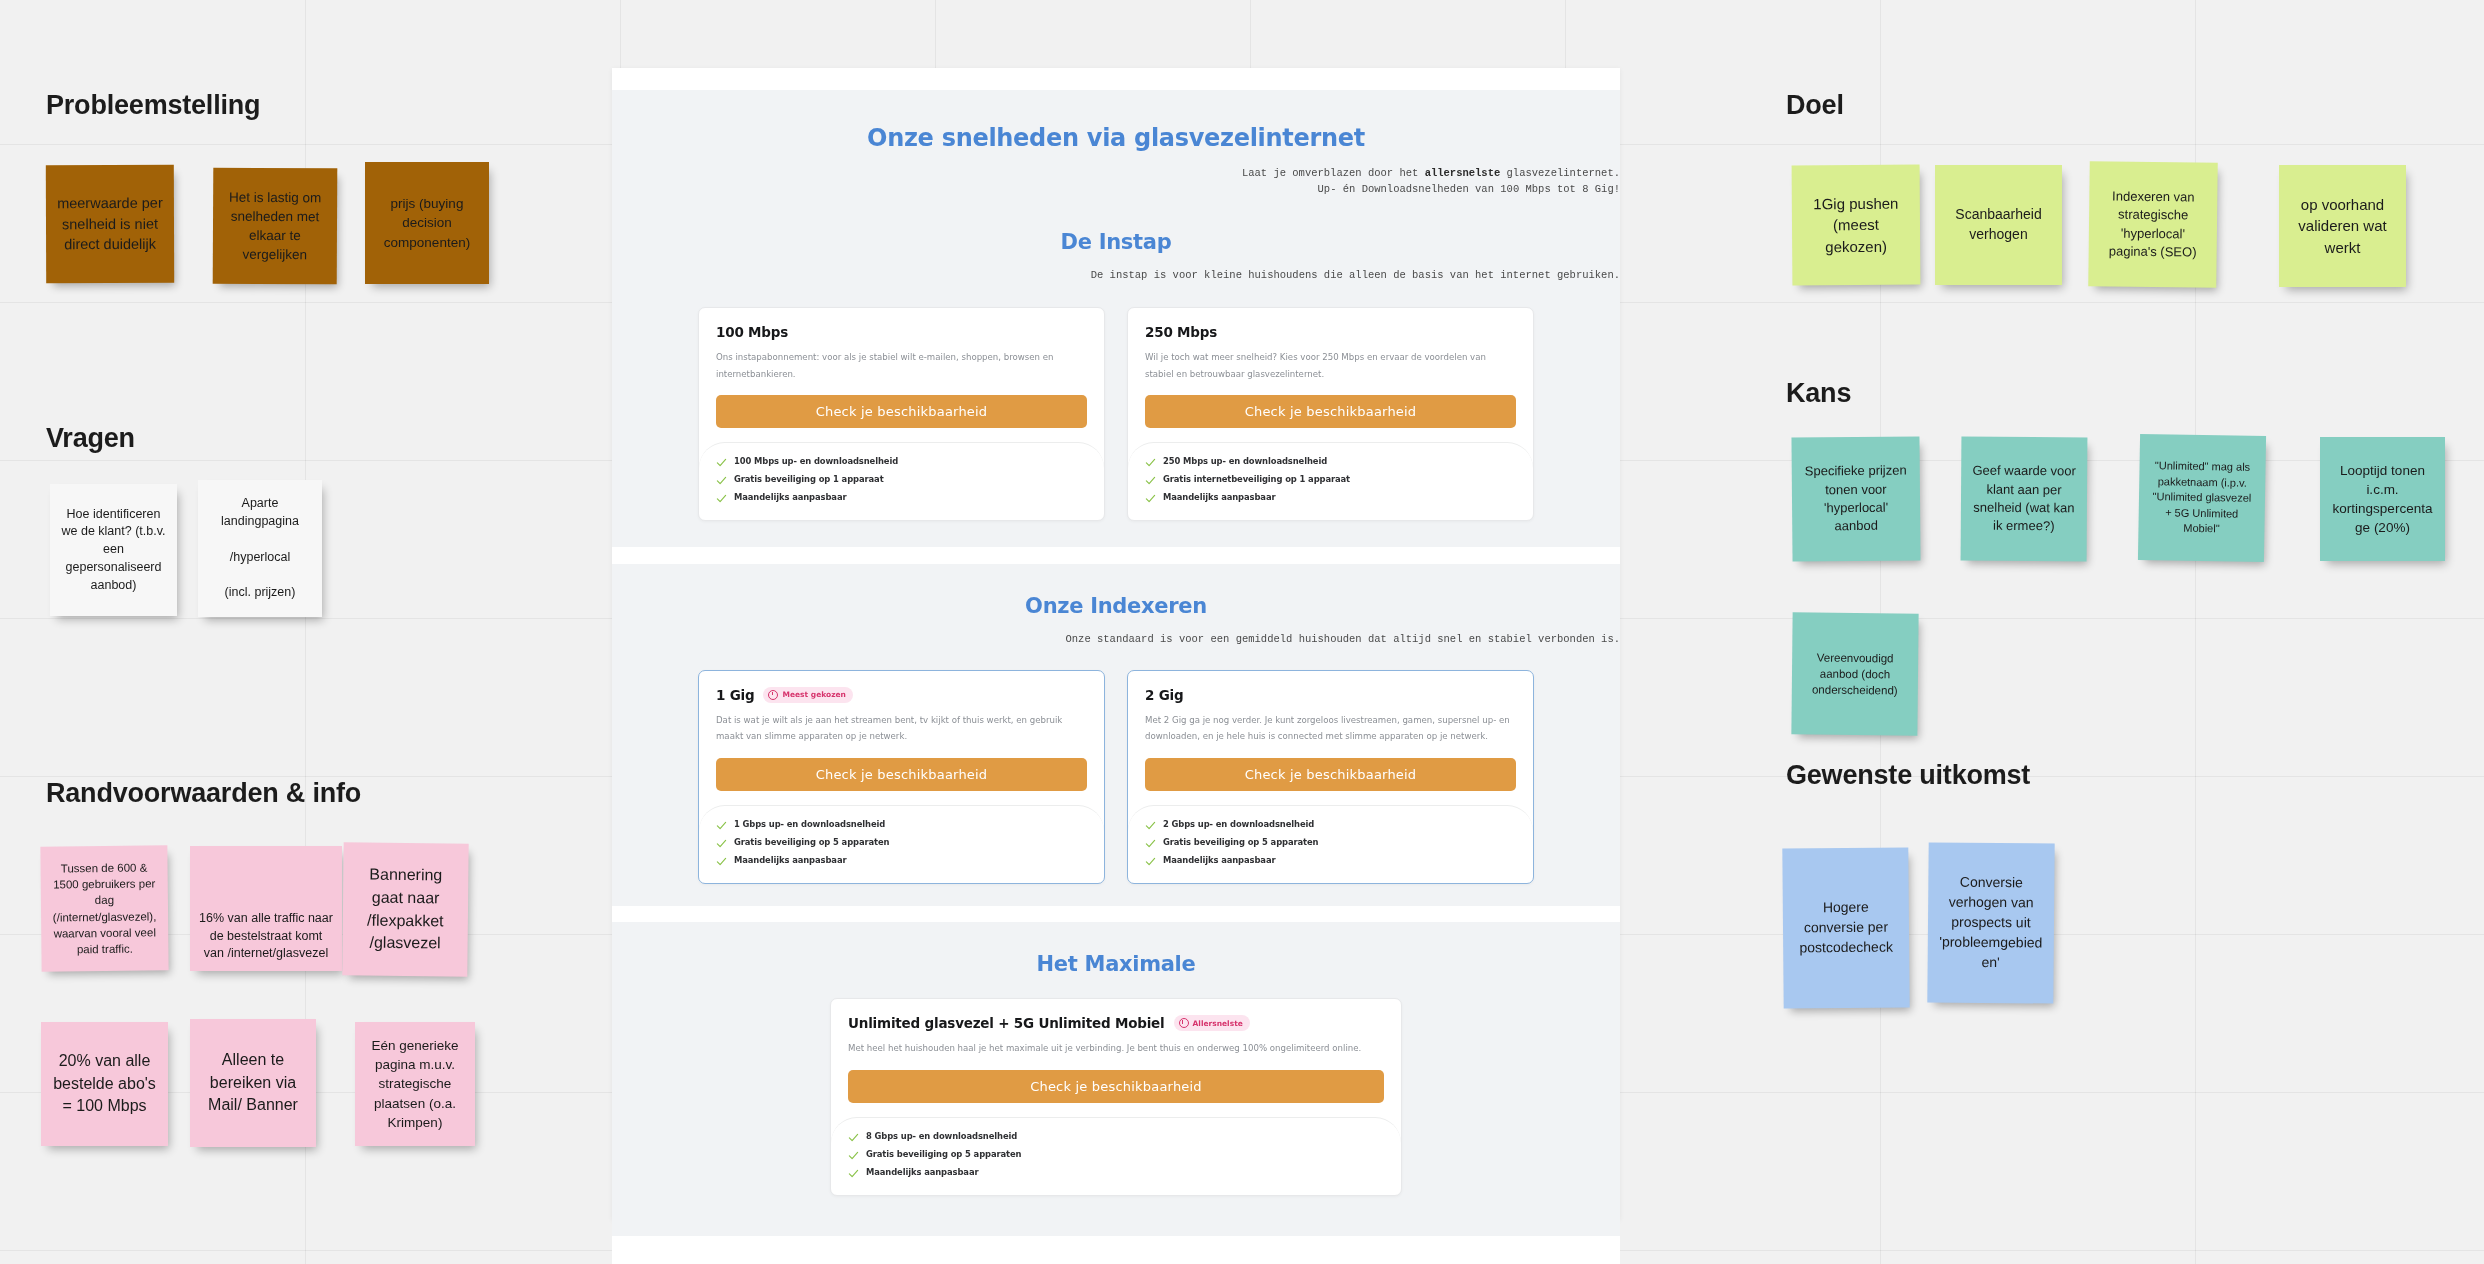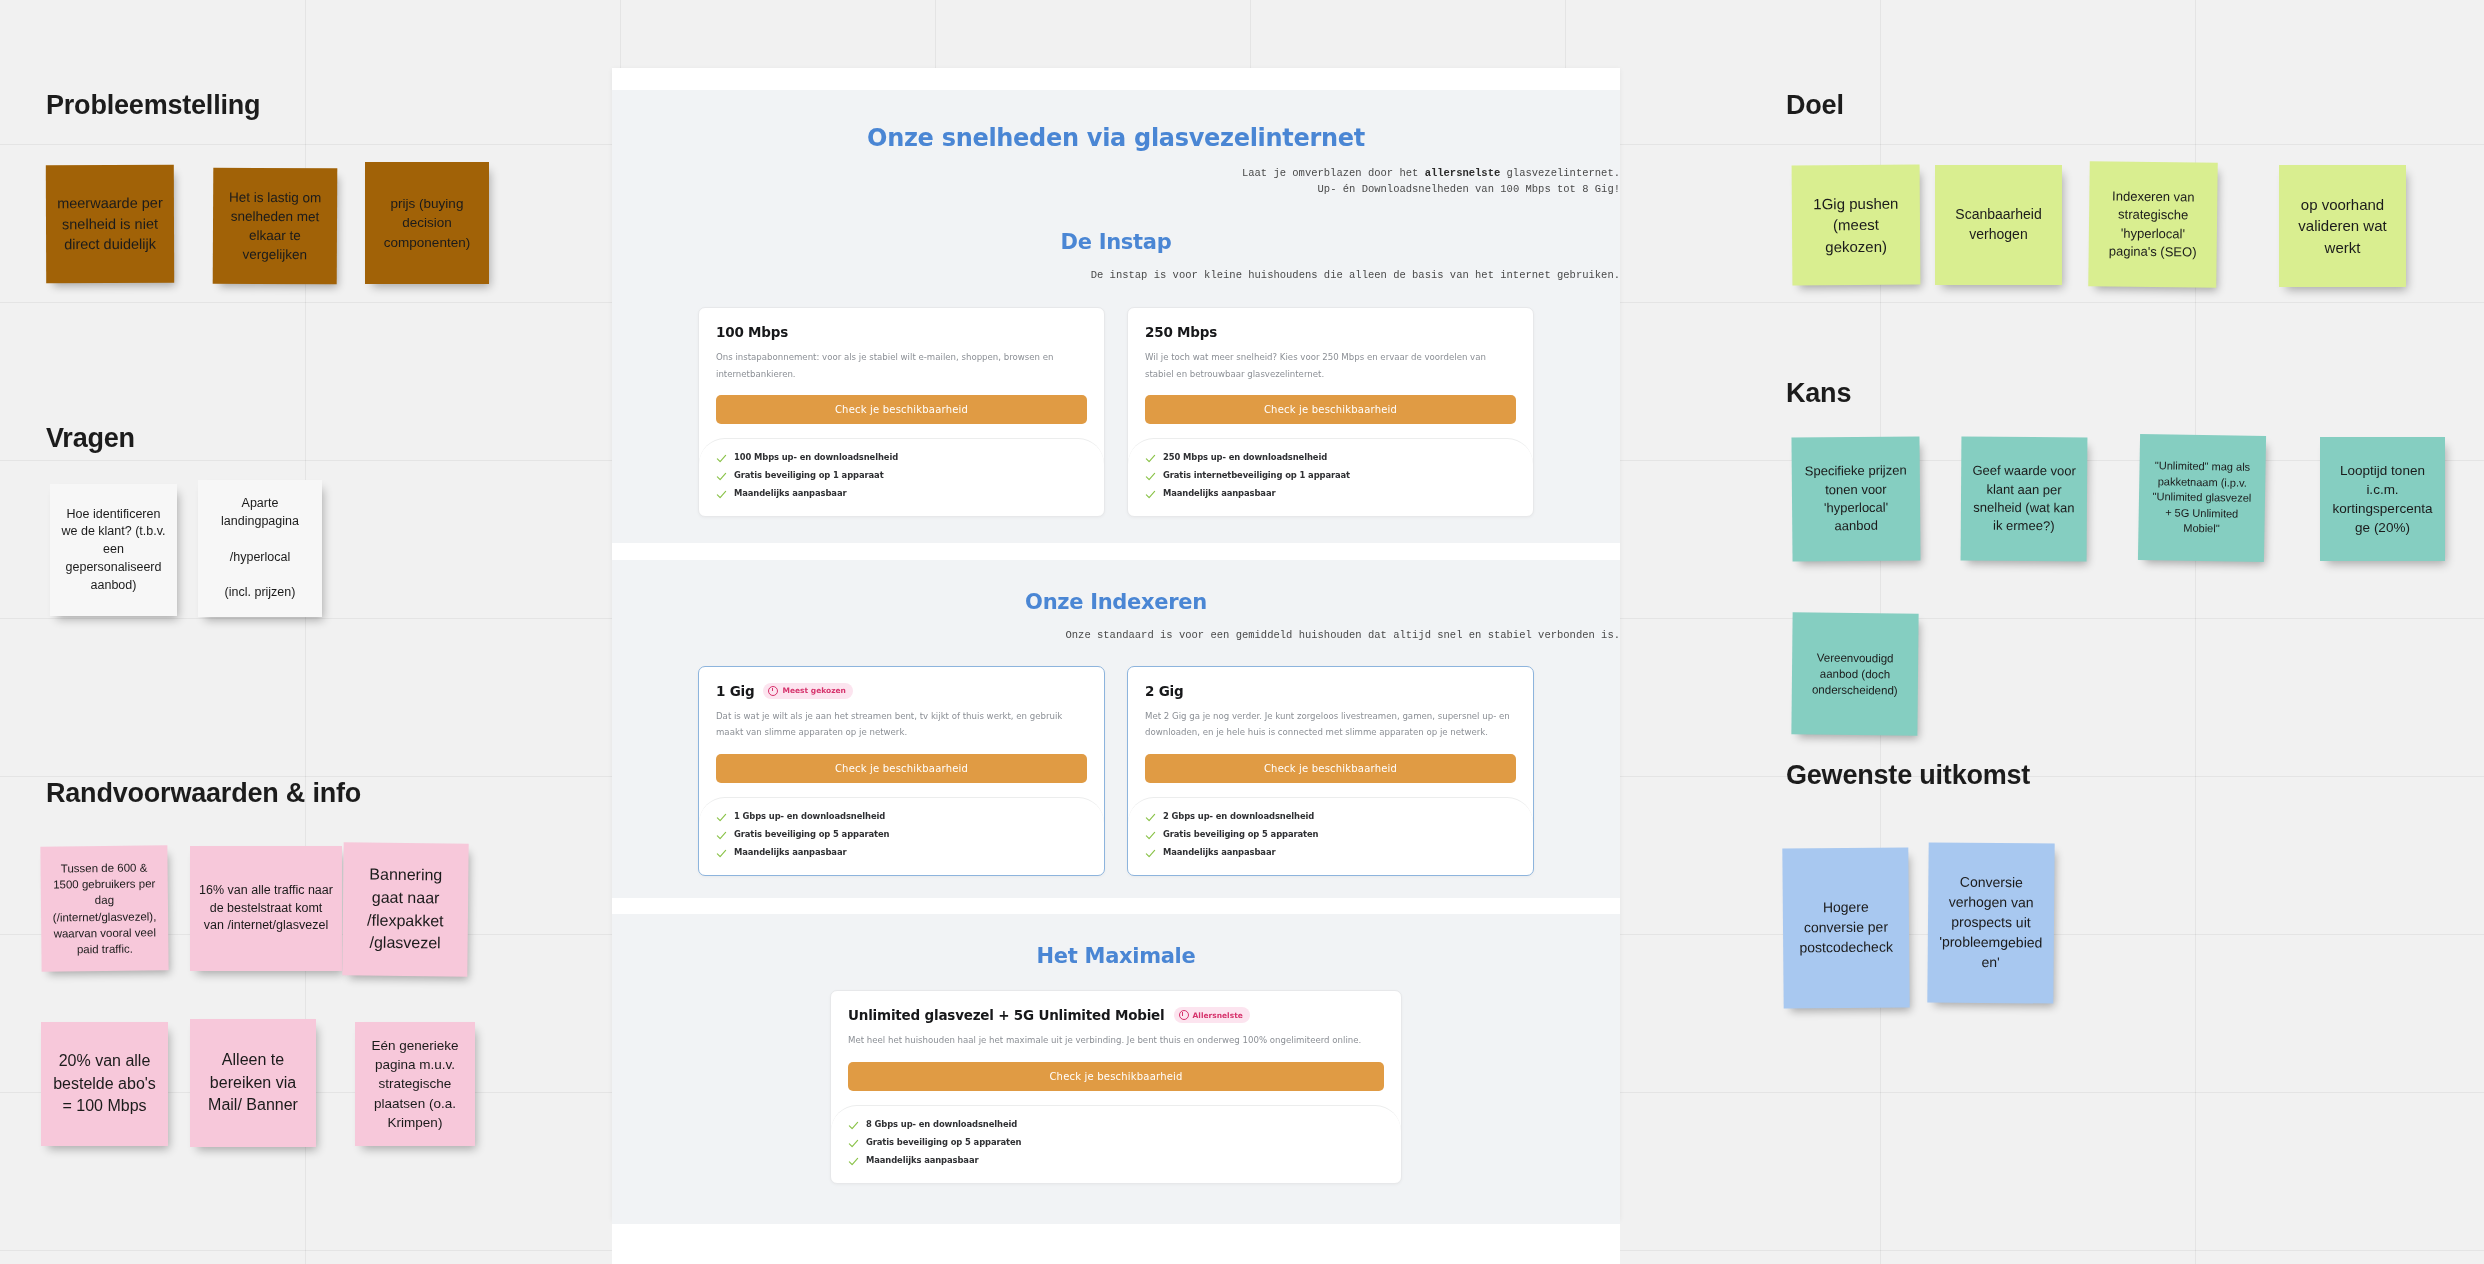--- a/index.html
+++ b/index.html
@@ -96,21 +96,21 @@
     width:1.2px;height:3.4px;background:#d6336c;
   }
   .card-desc{
     font-size:8.6px;color:#8b8f95;line-height:1.95;margin-top:9px;
     font-family:"DejaVu Sans", sans-serif;
   }
   .cta{
     display:block;width:100%;box-sizing:border-box;
     margin-top:13px;background:#e09b44;color:#fff;
     border:none;border-radius:5px;padding:9px 0;
-    font-size:10px;text-align:center;cursor:pointer;
+    font-size:13px;text-align:center;cursor:pointer;
     font-family:"DejaVu Sans", sans-serif;letter-spacing:0.2px;
   }
   .feat{border-top:1px solid #eceded;padding:13px 17px 16px 17px;border-radius:26px;}
   .feat-row{display:flex;align-items:flex-start;gap:7px;margin-bottom:6px;}
   .feat-row:last-child{margin-bottom:0;}
   .chk{flex:none;width:11px;height:11px;margin-top:1px;}
   .feat-txt{font-size:8.4px;color:#2f3033;font-weight:bold;
     font-family:"DejaVu Sans", sans-serif;letter-spacing:-0.1px;}
 </style>
 </head>
@@ -141,21 +141,21 @@
 /hyperlocal
 
 (incl. prijzen)</span>
 </div>
 
 <div class="abs sec-title" style="left:46px;top:778px;">Randvoorwaarden &amp; info</div>
 
 <div class="note n-pink" style="left:41px;top:846px;width:127px;height:125px;font-size:11.5px;transform:rotate(-0.6deg);">
   <span>Tussen de 600 &amp; 1500 gebruikers per dag (/internet/glasvezel), waarvan vooral veel paid traffic.</span>
 </div>
-<div class="note n-pink" style="left:190px;top:846px;width:152px;height:125px;font-size:12.5px;">
+<div class="note n-pink" style="left:190px;top:846px;width:152px;height:125px;font-size:12.5px;align-items:flex-end;">
   <span>16% van alle traffic naar de bestelstraat komt van /internet/glasvezel</span>
 </div>
 <div class="note n-pink" style="left:343px;top:843px;width:125px;height:133px;font-size:16px;transform:rotate(0.6deg);">
   <span>Bannering gaat naar /flexpakket /glasvezel</span>
 </div>
 <div class="note n-pink" style="left:41px;top:1022px;width:127px;height:124px;font-size:16px;">
   <span>20% van alle bestelde abo's = 100 Mbps</span>
 </div>
 <div class="note n-pink" style="left:190px;top:1019px;width:126px;height:128px;font-size:16px;">
   <span>Alleen te bereiken via  Mail/ Banner</span>

